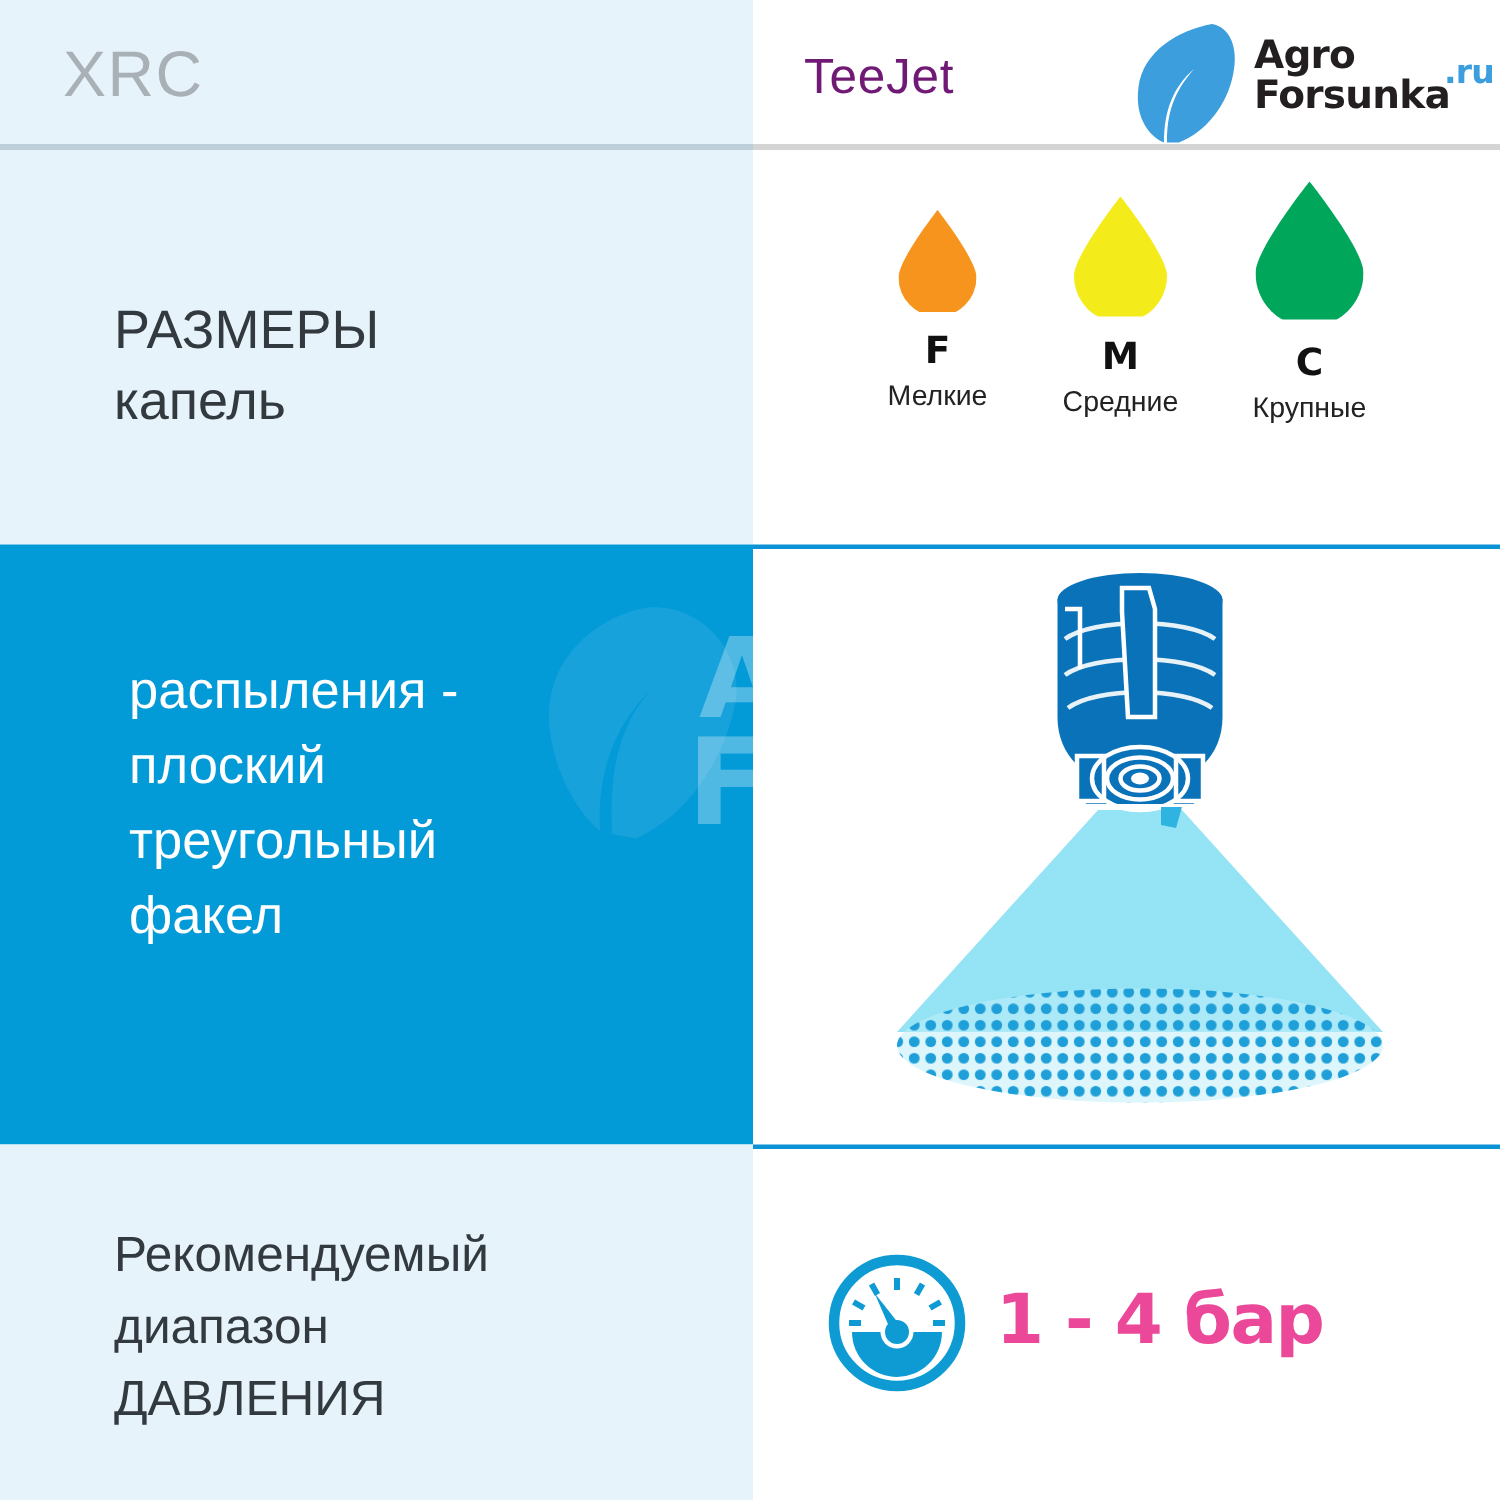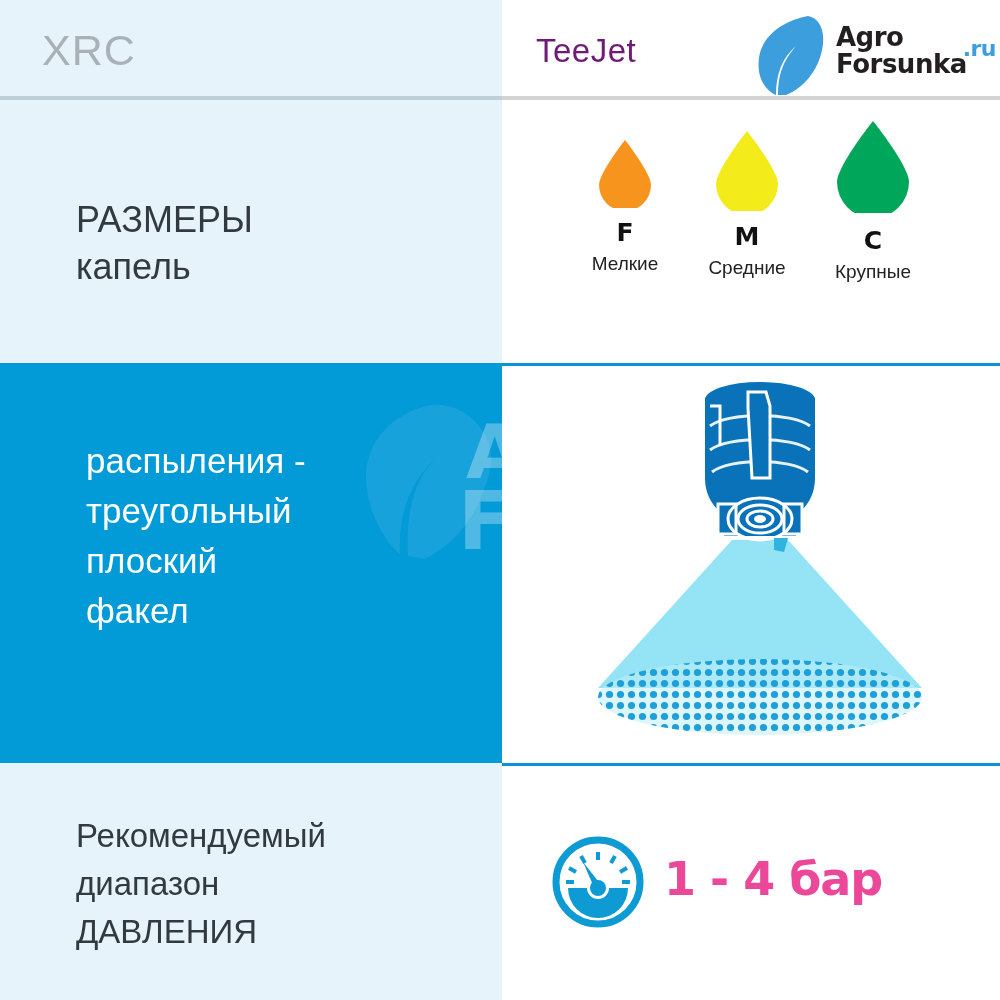--- a/index.html
+++ b/index.html
@@ -126,22 +126,22 @@
         <path d="M36 0 C36 0 72 45 72 61 A36 36 0 0 1 0 61 C0 45 36 0 36 0 Z" fill="#00a65a"></path>
       </svg>
       <div class="drop-letter" style="margin-top:9px;">C</div>
       <div class="drop-name">Крупные</div>
     </div>
 
   </div>
 
   <div class="lbl lbl-shape">
     <div>распыления -</div>
+    <div>плоский</div>
     <div>треугольный</div>
-    <div>плоский</div>
     <div>факел</div>
   </div>
 
   <svg class="watermark" viewBox="0 0 600 160">
     <g opacity="0.085">
       <path d="M60 2 C22 12 -6 44 1 86 C6 118 22 140 34 150 C32 110 44 78 70 54 C46 78 40 112 42 152 L58 155 C92 140 116 104 124 66 C132 28 96 -6 60 2 Z" fill="#ffffff"></path>
     </g>
     <text x="100" y="74" font-family="DejaVu Sans, sans-serif" font-size="74" font-weight="bold" fill="#ffffff" opacity="0.30">Agro</text>
     <text x="92" y="145" font-family="DejaVu Sans, sans-serif" font-size="80" font-weight="bold" fill="#ffffff" opacity="0.30">Forsunka</text>
     <text x="366" y="74" font-family="DejaVu Sans, sans-serif" font-size="62" font-weight="bold" fill="#ffffff" opacity="0.30">.ru</text>

